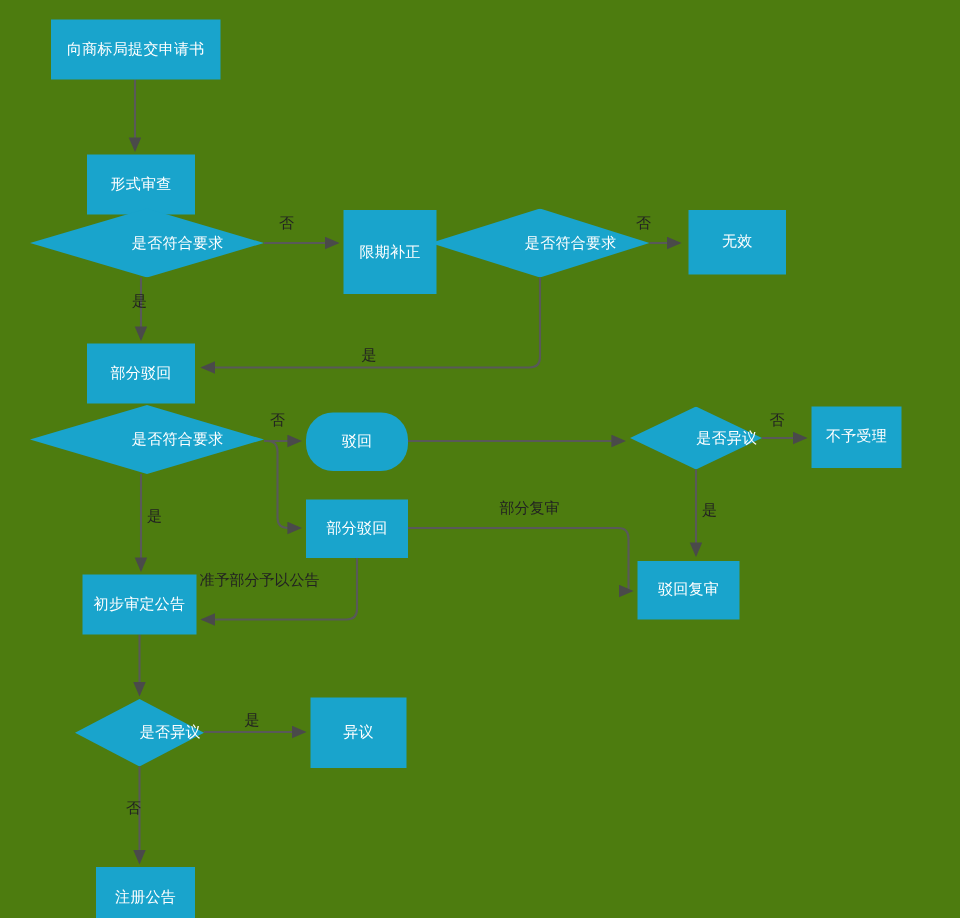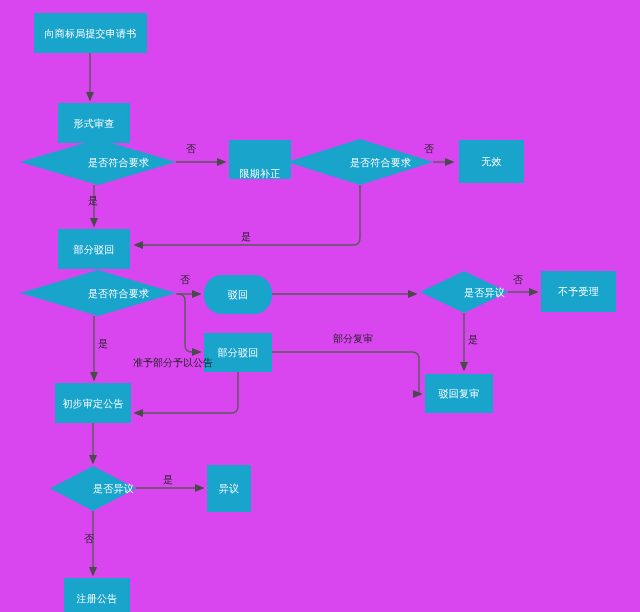--- a/index.html
+++ b/index.html
@@ -7,21 +7,21 @@
     padding: 0;
     background: #ffffff;
   }
   body {
     font-family: "DejaVu Sans", "Liberation Sans", sans-serif;
   }
   #flow-root {
     position: relative;
     width: 640px;
     height: 612px;
-    background: #d946ef;
+    background: #4d7c0f;
     overflow: hidden;
   }
   #edges {
     position: absolute;
     left: 0;
     top: 0;
     width: 640px;
     height: 612px;
   }
   .node {
@@ -109,21 +109,21 @@
       <div class="node rect" style="left: 34px; top: 13px; width: 113px; height: 40px;">
         <span class="node-label">向商标局提交申请书</span>
       </div>
       <div class="node rect" style="left: 58px; top: 103px; width: 72px; height: 40px;">
         <span class="node-label">形式审查</span>
       </div>
       <div class="node diamond" style="left: 20px; top: 139px; width: 156px; height: 46px;">
         <div class="dia-shape"></div>
         <span class="node-label">是否符合要求</span>
       </div>
-      <div class="node rect" style="left: 229px; top: 140px; width: 62px; height: 39px; align-items: flex-end;">
+      <div class="node rect" style="left: 229px; top: 140px; width: 62px; height: 56px;">
         <span class="node-label">限期补正</span>
       </div>
       <div class="node diamond" style="left: 287px; top: 139px; width: 146px; height: 46px;">
         <div class="dia-shape"></div>
         <span class="node-label">是否符合要求</span>
       </div>
       <div class="node rect" style="left: 459px; top: 140px; width: 65px; height: 43px;">
         <span class="node-label">无效</span>
       </div>
       <div class="node rect" style="left: 58px; top: 229px; width: 72px; height: 40px;">
@@ -136,49 +136,49 @@
       <div class="node rect" style="left: 204px; top: 275px; width: 68px; height: 39px; border-radius: 18px;">
         <span class="node-label">驳回</span>
       </div>
       <div class="node rect" style="left: 204px; top: 333px; width: 68px; height: 39px;">
         <span class="node-label">部分驳回</span>
       </div>
       <div class="node diamond" style="left: 420px; top: 271px; width: 88px; height: 42px;">
         <div class="dia-shape"></div>
         <span class="node-label">是否异议</span>
       </div>
-      <div class="node rect" style="left: 541px; top: 271px; width: 75px; height: 41px;">
+      <div class="node rect" style="left: 541px; top: 271px; width: 60px; height: 41px;">
         <span class="node-label">不予受理</span>
       </div>
       <div class="node rect" style="left: 425px; top: 374px; width: 68px; height: 39px;">
         <span class="node-label">驳回复审</span>
       </div>
       <div class="node rect" style="left: 55px; top: 383px; width: 76px; height: 40px;">
         <span class="node-label">初步审定公告</span>
       </div>
       <div class="node diamond" style="left: 50px; top: 466px; width: 86px; height: 45px;">
         <div class="dia-shape"></div>
         <span class="node-label">是否异议</span>
       </div>
-      <div class="node rect" style="left: 207px; top: 465px; width: 44px; height: 47px;">
+      <div class="node rect" style="left: 207px; top: 465px; width: 64px; height: 47px;">
         <span class="node-label">异议</span>
       </div>
       <div class="node rect" style="left: 64px; top: 578px; width: 66px; height: 40px;">
         <span class="node-label">注册公告</span>
       </div>
     </div>
   <div id="label-layer">
       <div class="edge-label" style="left: 186px; top: 142px;">否</div>
       <div class="edge-label" style="left: 424px; top: 142px;">否</div>
       <div class="edge-label" style="left: 88px; top: 194px;">是</div>
       <div class="edge-label" style="left: 241px; top: 230px;">是</div>
       <div class="edge-label" style="left: 180px; top: 273px;">否</div>
       <div class="edge-label" style="left: 513px; top: 273px;">否</div>
       <div class="edge-label" style="left: 468px; top: 333px;">是</div>
       <div class="edge-label" style="left: 98px; top: 337px;">是</div>
       <div class="edge-label" style="left: 333px; top: 332px;">部分复审</div>
-      <div class="edge-label" style="left: 133px; top: 356px;">准予部分予以公告</div>
+      <div class="edge-label" style="left: 133px; top: 380px;">准予部分予以公告</div>
       <div class="edge-label" style="left: 163px; top: 473px;">是</div>
       <div class="edge-label" style="left: 84px; top: 532px;">否</div>
     </div>
 
   <div class="watermark" style="left: 420px; top: 600px;"></div>
 </div>
 
 </body></html>

